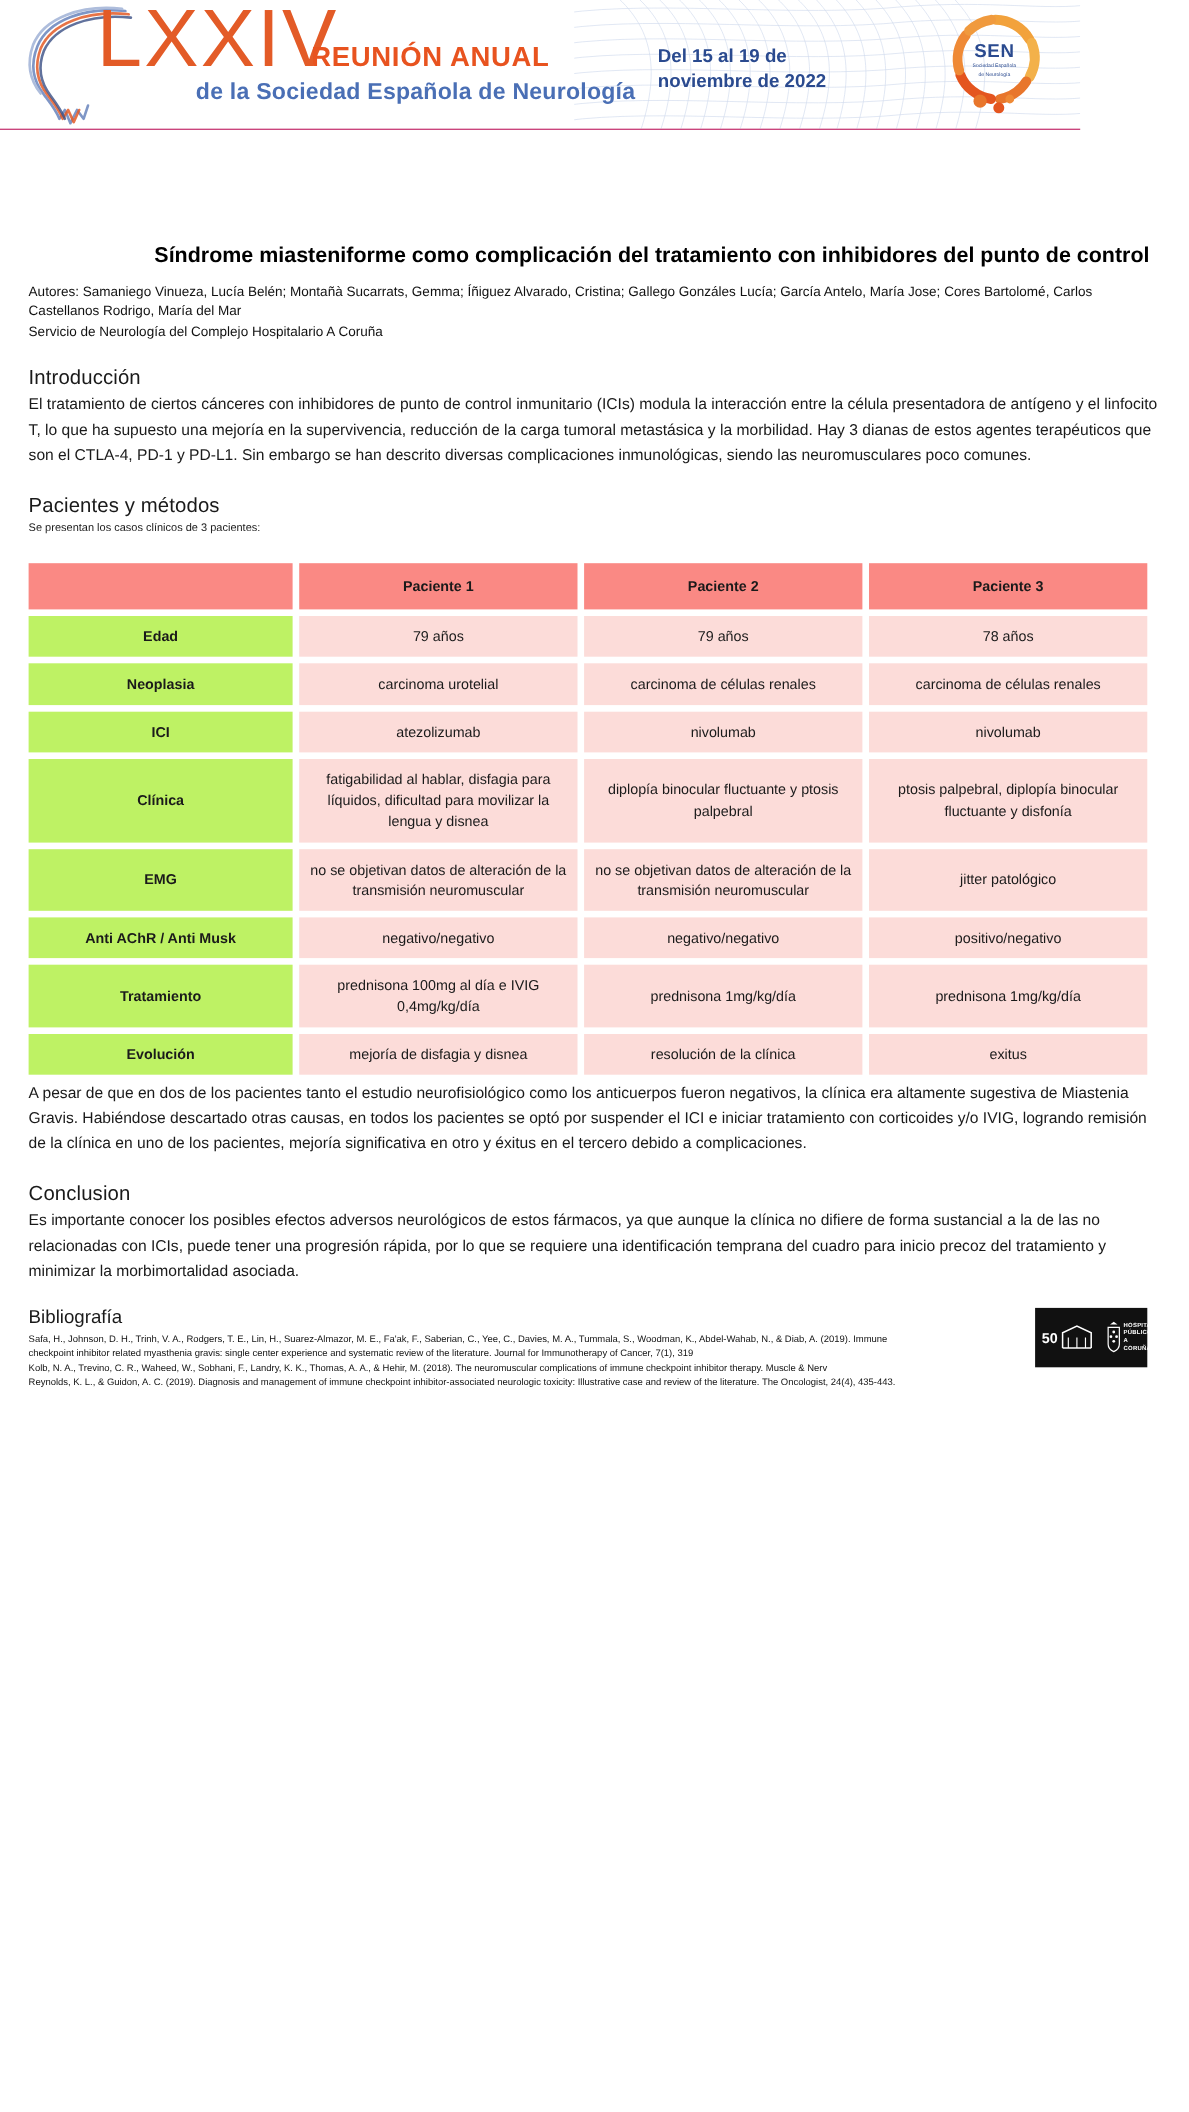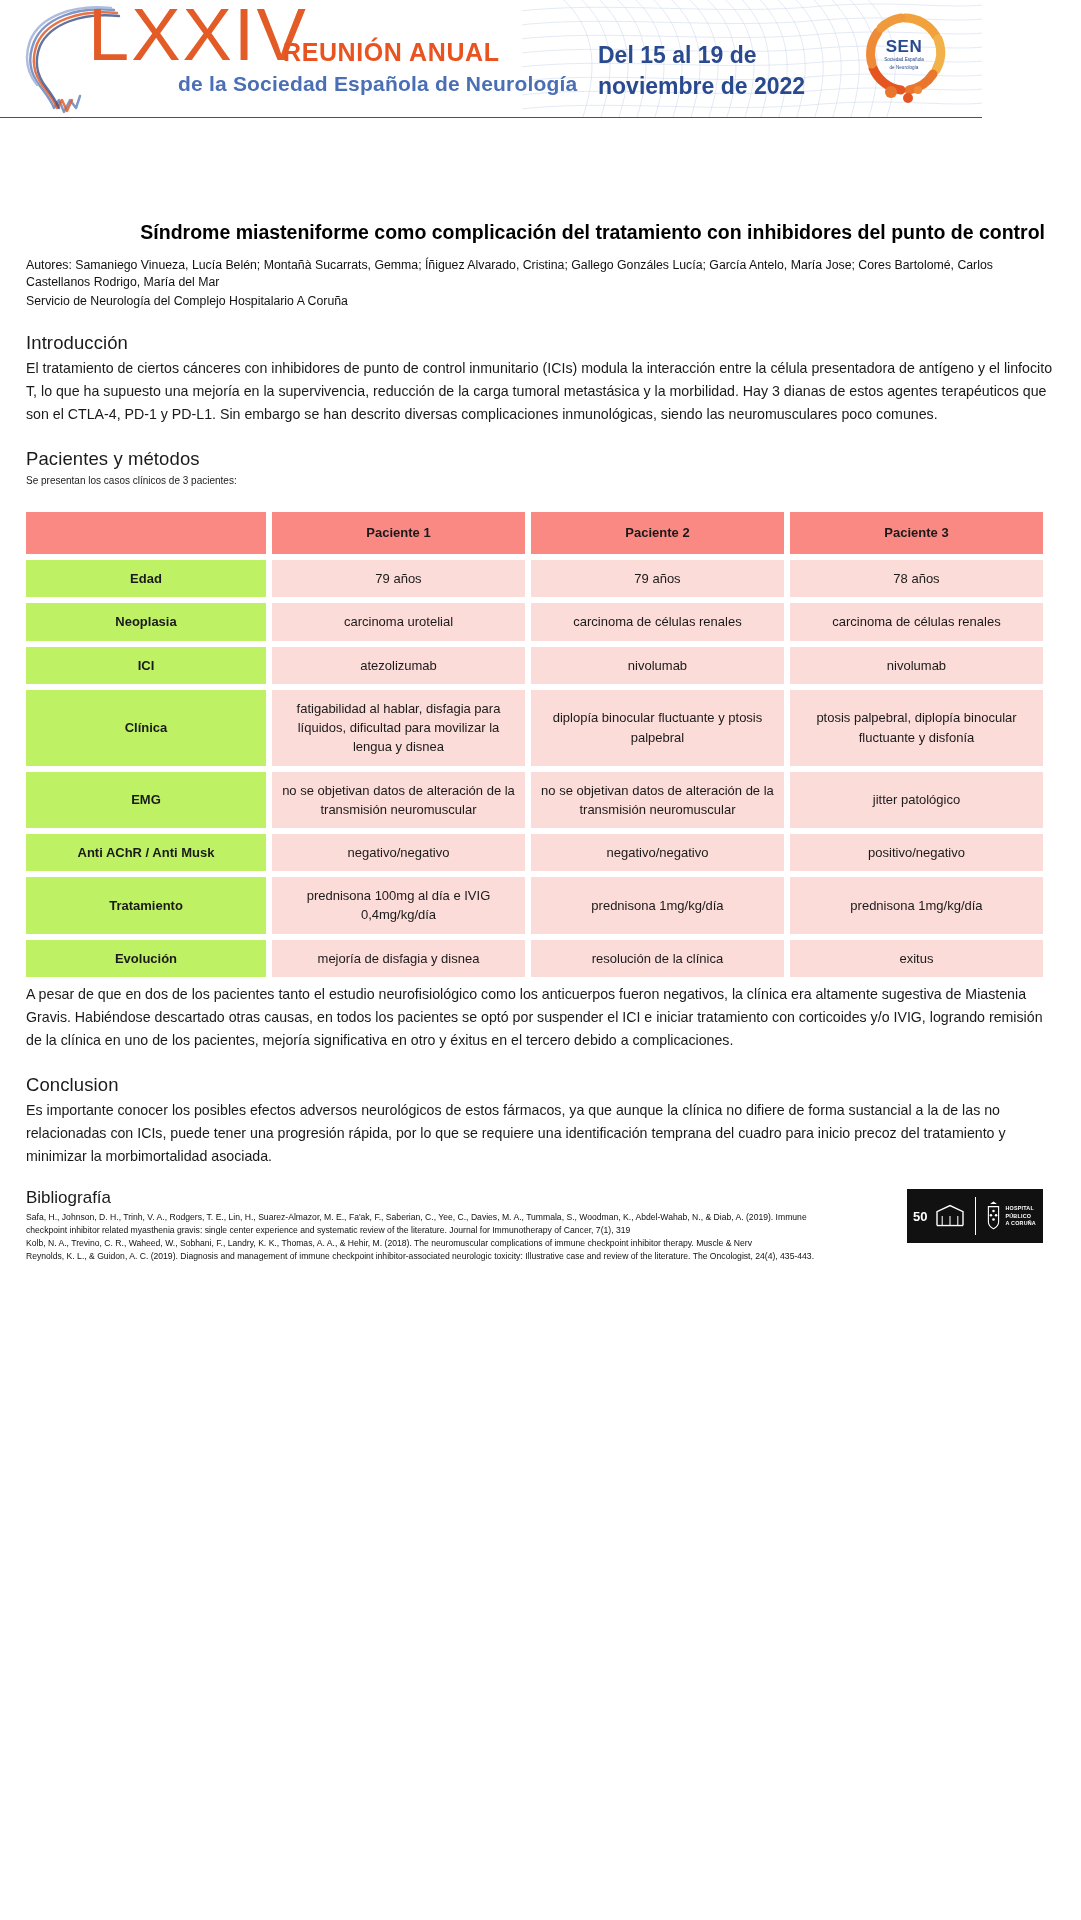--- a/index.html
+++ b/index.html
@@ -55,21 +55,21 @@
     position: absolute;
     left: 178px; top: 72px;
     font-size: 21px;
     font-weight: bold;
     color: #4a6fb5;
     letter-spacing: 0.2px;
   }
   .fechas {
     position: absolute;
     left: 598px; top: 40px;
-    font-size: 23px;
+    font-size: 17px;
     font-weight: bold;
     color: #2a4a8f;
     line-height: 1.35;
   }
   .sen-logo {
     position: absolute;
     right: 28px; top: 8px;
     width: 98px; height: 98px;
   }
   .sen-text {
@@ -190,21 +190,21 @@
   .biblio-item { margin-bottom: 0px; }
 
   .footer-row {
     position: relative;
     margin-top: 4px;
   }
   .hosp-logo {
     position: absolute;
     right: 12px;
     top: -78px;
-    width: 136px;
+    width: 102px;
     height: 54px;
     background: #111;
     display: flex;
     align-items: center;
     padding: 4px 6px;
   }
   .hosp-left {
     width: 40px; height: 44px;
     display: flex; align-items: center; justify-content: center;
   }

